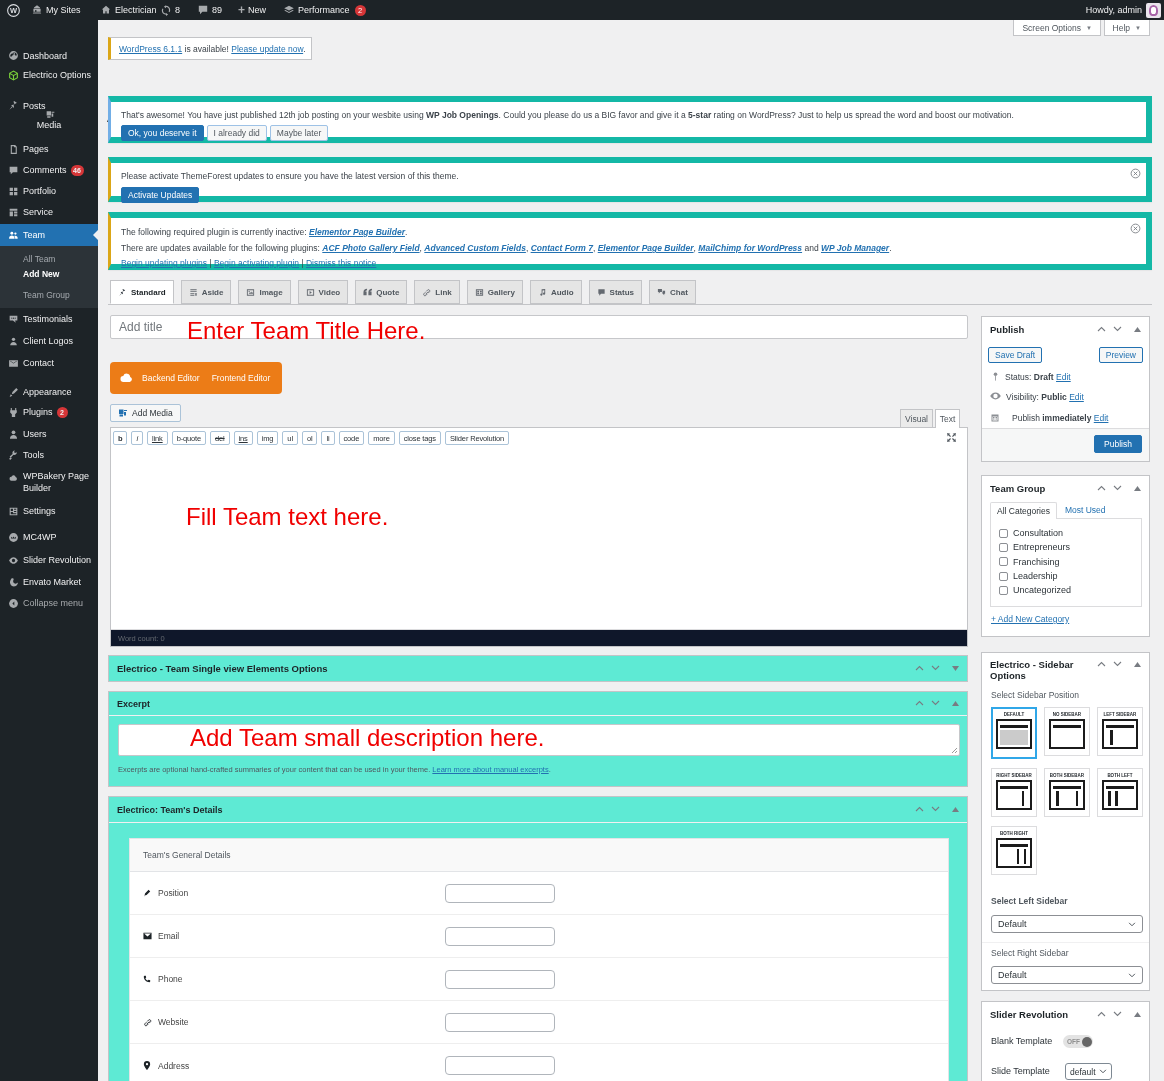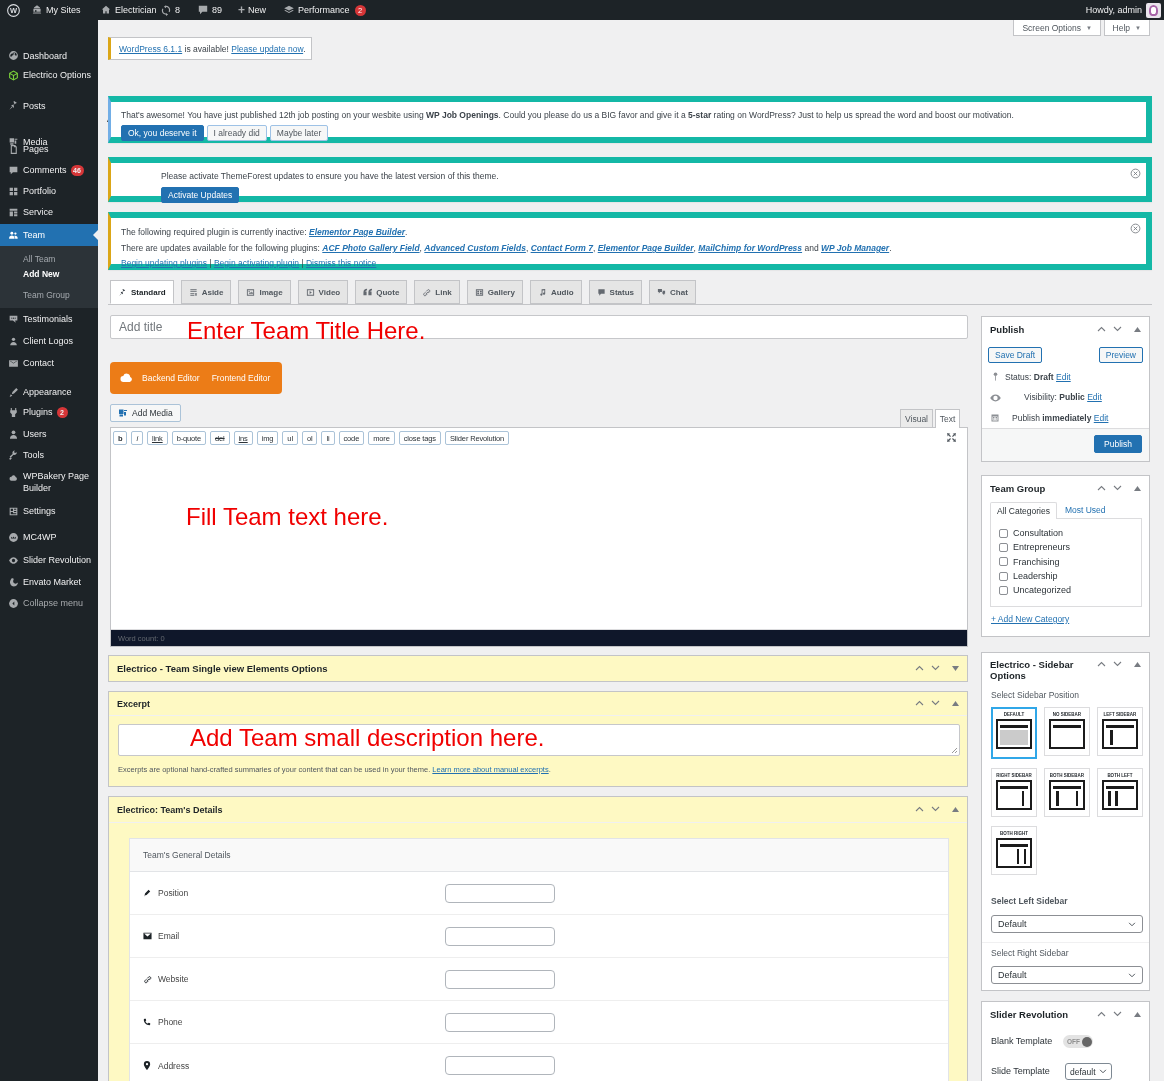--- a/index.html
+++ b/index.html
@@ -31,21 +31,21 @@
 .dismiss{position:absolute;right:5px;top:5px;color:#787c82;font-size:10px;line-height:1;}
 
 .btn{display:inline-flex;align-items:center;justify-content:center;font-size:8.5px;border-radius:2px;border:1px solid #2271b1;background:#f6f7f7;color:#2271b1;padding:0 6px;height:16px;text-decoration:none;}
 .btn-primary{background:#2271b1;border-color:#2271b1;color:#fff;}
 
 #navtabs{position:absolute;left:108px;top:280px;width:1044px;height:25px;border-bottom:1px solid #c3c4c7;}
 .navtab{float:left;height:24px;margin:0 7px -1px 0;border:1px solid #c3c4c7;background:#e5e5e5;display:flex;align-items:center;padding:0 7px;font-size:8px;font-weight:bold;color:#50575e;gap:4px;}
 .navtab.active{background:#fff;border-bottom-color:#fff;color:#1d2327;}
 .navtab svg{display:block;}
 
-.postbox{position:absolute;background:#fef9c3;border:1px solid #c3c4c7;}
+.postbox{position:absolute;background:#5eead4;border:1px solid #c3c4c7;}
 .pbheader{display:flex;align-items:center;justify-content:space-between;padding:0 8px;font-size:9.5px;font-weight:bold;color:#1d2327;}
 .handles{display:flex;align-items:center;gap:7px;color:#787c82;font-size:8px;}
 .handles .tgl{font-size:7px;margin-left:5px;}
 
 .wpsel{background:#fff;border:1px solid #8c8f94;border-radius:3px;display:flex;align-items:center;justify-content:space-between;font-size:9px;color:#2c3338;padding:0 6px;}
 .red{color:#f00000;}
 
 .qt{display:inline-flex;align-items:center;justify-content:center;height:14px;border:1px solid #abc3d8;border-radius:2px;background:#fff;font-size:7.5px;color:#2c3338;margin-right:2px;padding:0 4px;letter-spacing:-0.15px;}
 
 .trow{height:43px;display:flex;align-items:center;border-bottom:1px solid #eee;font-size:8.5px;color:#444;background:#fff;position:relative;}
@@ -133,21 +133,21 @@
       <span>Electrico Options</span>
     </div>
   <div class="mi" style="top:75px;">
       <span class="ic">
         <svg width="11" height="11" viewBox="0 0 20 20" fill="#a7aaad">
           <path d="M11 2l-1 1 2 5-5 1-1 1 4 4 1-1-1-5 5-2 1-1zM7 12l-4.5 5.5L8 13z"></path>
         </svg>
       </span>
       <span>Posts</span>
     </div>
-  <div class="mi" style="top:111px;">
+  <div class="mi" style="top:88px;flex-direction:column;">
       <span class="ic">
         <svg width="11" height="11" viewBox="0 0 20 20" fill="#a7aaad">
           <path d="M3 4h8v8H3zm9 1h5v2h-5zm0 3h3v6h-3zM4 13h6v3H4z"></path>
         </svg>
       </span>
       <span>Media</span>
     </div>
   <div class="mi" style="top:118.5px;">
       <span class="ic">
         <svg width="11" height="11" viewBox="0 0 20 20" fill="#a7aaad">
@@ -323,21 +323,21 @@
 
   <div class="notice blue" style="top:96px;height:47px;">
     <div style="padding:8px 10px 0;">That's awesome! You have just published 12th job posting on your wesbite using <b>WP Job Openings</b>. Could you please do us a BIG favor and give it a <b>5-star</b> rating on WordPress? Just to help us spread the word and boost our motivation.</div>
     <div style="padding:5px 10px 0;display:flex;gap:3px;">
       <span class="btn btn-primary">Ok, you deserve it</span>
       <span class="btn" style="color:#50575e;border-color:#9ec2e6;">I already did</span>
       <span class="btn" style="color:#50575e;border-color:#9ec2e6;">Maybe later</span>
     </div>
   </div>
 
-  <div class="notice yellow" style="top:157px;height:45px;padding-left:40px;">
+  <div class="notice yellow" style="top:157px;height:45px;">
     <div style="padding:8px 10px 0;">Please activate ThemeForest updates to ensure you have the latest version of this theme.</div>
     <div style="padding:6px 10px 0;"><span class="btn btn-primary">Activate Updates</span></div>
     <svg class="dismiss" width="11" height="11" viewBox="0 0 20 20">
         <circle cx="10" cy="10" r="8" fill="none" stroke="#787c82" stroke-width="1.6"></circle>
         <path d="M6.7 6.7l6.6 6.6M13.3 6.7l-6.6 6.6" stroke="#787c82" stroke-width="1.6"></path>
       </svg>
   </div>
 
   <div class="notice yellow" style="top:212px;height:58px;">
     <div style="padding:9px 10px 0;">The following required plugin is currently inactive: <a href="#" style="font-style:italic;font-weight:bold;">Elementor Page Builder</a>.</div>
@@ -504,34 +504,34 @@
           <span class="tic">
             <svg width="9" height="8" viewBox="0 0 20 16" fill="#1d2327">
               <path d="M1 1h18v14H1zm1.5 1.5L10 9l7.5-6.5z"></path>
             </svg>
           </span>
           <span>Email</span>
           <span class="tinput"></span>
         </div>
       <div class="trow">
           <span class="tic">
+            <svg width="8" height="8" viewBox="0 0 20 20" fill="#1d2327">
+              <path d="M4 2C3 2 2 3 2 4c0 8 6 14 14 14 1 0 2-1 2-2v-3l-4-1-2 2c-3-1-5-3-6-6l2-2-1-4z"></path>
+            </svg>
+          </span>
+          <span>Phone</span>
+          <span class="tinput"></span>
+        </div>
+      <div class="trow">
+          <span class="tic">
             <svg width="9" height="9" viewBox="0 0 20 20" fill="#1d2327">
               <path d="M8.5 13.5l5-5M7 10l-3 3a3 3 0 004 4l3-3m-1-7l3-3a3 3 0 014 4l-3 3" stroke="#1d2327" stroke-width="2" fill="none" stroke-linecap="round"></path>
             </svg>
           </span>
           <span>Website</span>
-          <span class="tinput"></span>
-        </div>
-      <div class="trow">
-          <span class="tic">
-            <svg width="8" height="8" viewBox="0 0 20 20" fill="#1d2327">
-              <path d="M4 2C3 2 2 3 2 4c0 8 6 14 14 14 1 0 2-1 2-2v-3l-4-1-2 2c-3-1-5-3-6-6l2-2-1-4z"></path>
-            </svg>
-          </span>
-          <span>Phone</span>
           <span class="tinput"></span>
         </div>
       <div class="trow" style="border-bottom:none;">
           <span class="tic">
             <svg width="8" height="9" viewBox="0 0 16 20" fill="#1d2327">
               <path d="M8 0a7 7 0 017 7c0 5-7 13-7 13S1 12 1 7a7 7 0 017-7zm0 4.5A2.5 2.5 0 1010.5 7 2.5 2.5 0 008 4.5z"></path>
             </svg>
           </span>
           <span>Address</span>
           <span class="tinput"></span>
@@ -556,21 +556,21 @@
       </div>
     <span class="btn" style="position:absolute;left:6px;top:30px;">Save Draft</span>
     <span class="btn" style="position:absolute;right:6px;top:30px;">Preview</span>
     <div style="position:absolute;left:10px;top:55px;display:flex;align-items:center;gap:6px;font-size:8.5px;color:#3c434a;">
       <svg width="7" height="10" viewBox="0 0 12 20" fill="#8c8f94">
           <circle cx="6" cy="4.5" r="3.6"></circle>
           <path d="M5.2 8h1.6v8.5L6 18l-.8-1.5z"></path>
         </svg>
       <span>Status: <b>Draft</b> <a href="#">Edit</a></span>
     </div>
-    <div style="position:absolute;left:8px;top:75px;display:flex;align-items:flex-end;gap:23px;font-size:8.5px;color:#3c434a;">
+    <div style="position:absolute;left:8px;top:75px;display:flex;align-items:flex-start;gap:5px;font-size:8.5px;color:#3c434a;">
       <svg width="11" height="8" viewBox="0 0 20 14">
           <path fill-rule="evenodd" fill="#8c8f94" d="M10 .8C5.6.8 2.1 3.9.4 7c1.7 3.1 5.2 6.2 9.6 6.2s7.9-3.1 9.6-6.2C17.9 3.9 14.4.8 10 .8zm0 10.2a4 4 0 110-8 4 4 0 010 8z"></path>
         </svg>
       <span>Visibility: <b>Public</b> <a href="#">Edit</a></span>
     </div>
     <div style="position:absolute;left:8px;top:96px;display:flex;align-items:center;gap:12px;font-size:8.5px;color:#3c434a;">
       <svg width="10" height="10" viewBox="0 0 20 20" fill="#8c8f94">
           <path d="M3 3h14v14H3zm2 4v8h10V7zm1 1h2v2H6zm3 0h2v2H9zm3 0h2v2h-2zM6 11h2v2H6zm3 0h2v2H9zm3 0h2v2h-2z"></path>
         </svg>
       <span>Publish <b>immediately</b> <a href="#">Edit</a></span>

